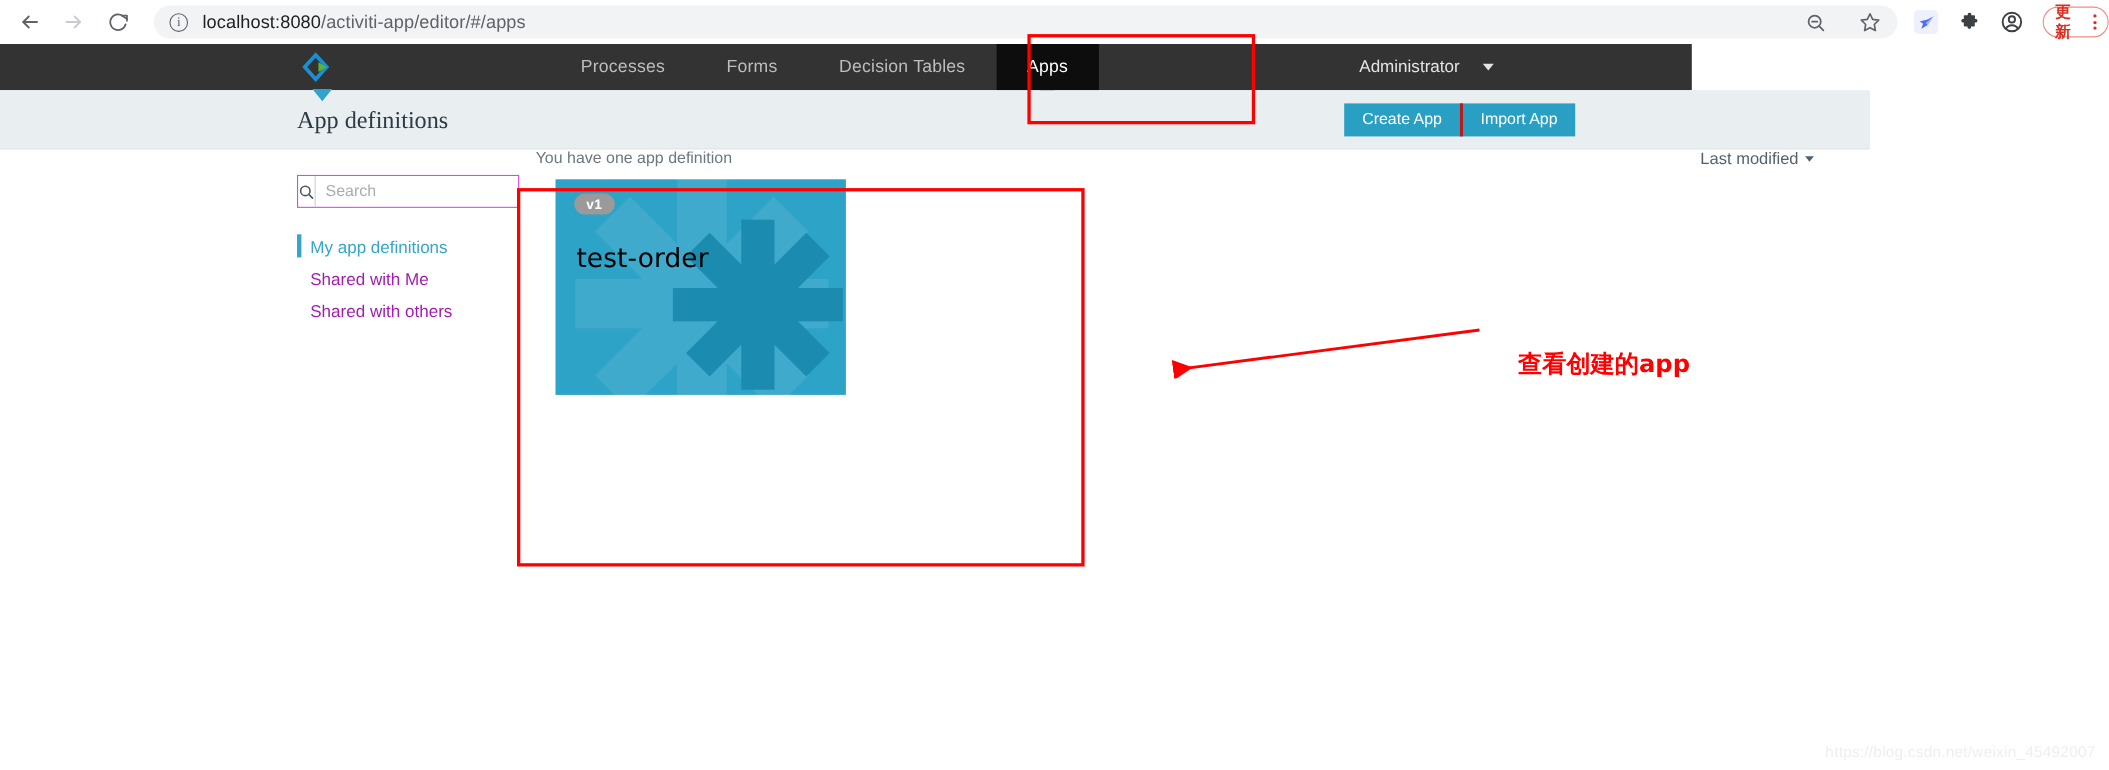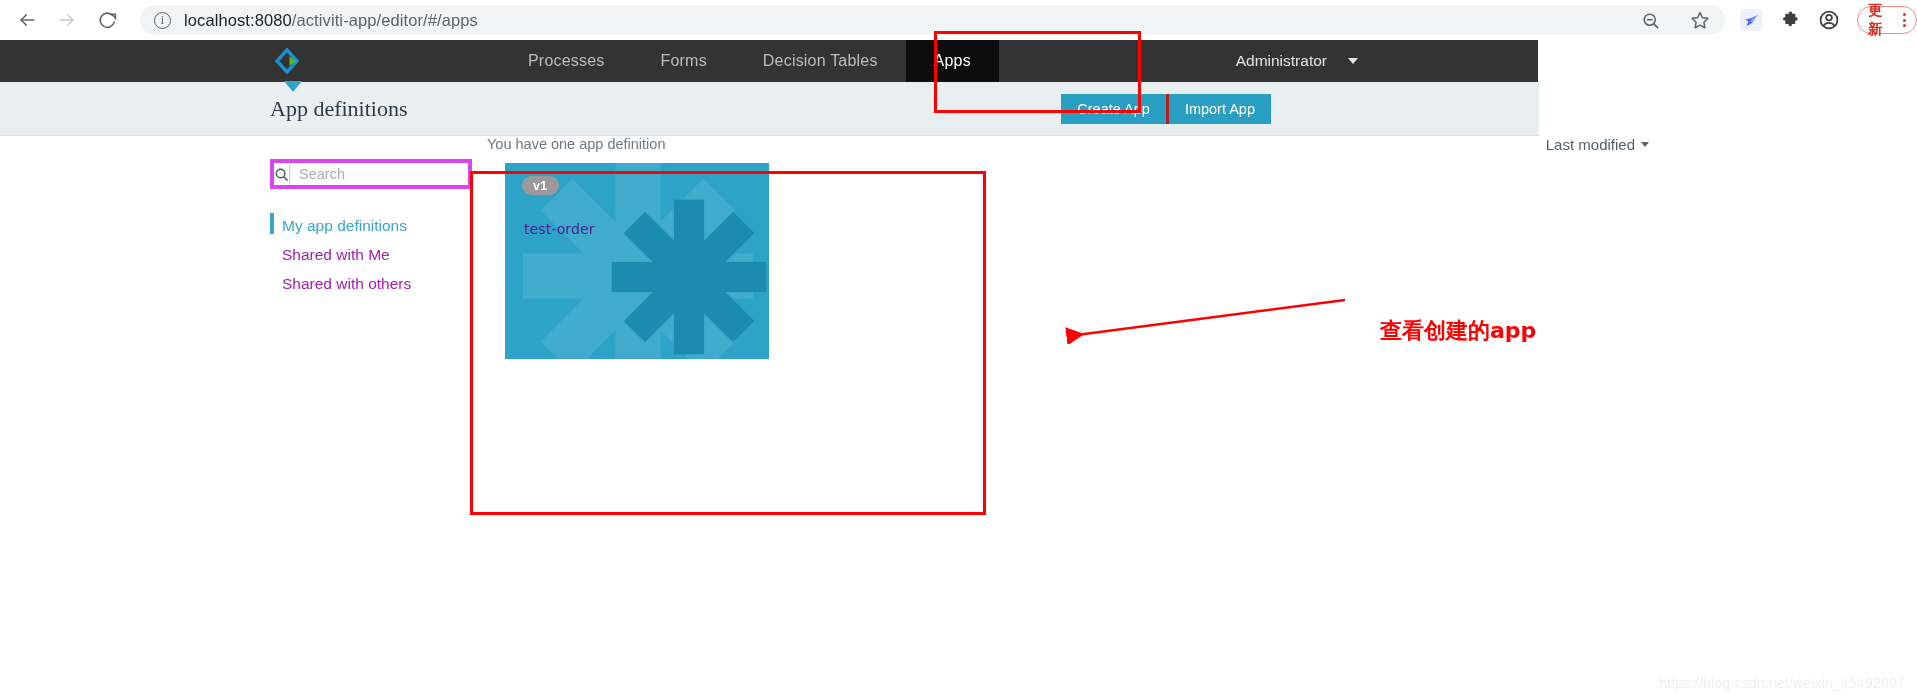--- a/index.html
+++ b/index.html
@@ -113,21 +113,21 @@
   }
   .chev {
     width: 0; height: 0;
     border-left: 5px solid transparent; border-right: 5px solid transparent;
     border-top: 6px solid currentColor;
   }
 
   
   .page-header {
     position: absolute; top: 82px; left: 0;
-    width: 1539px; height: 54px;
+    width: 1700px; height: 54px;
     background: #e9eef1;
     border-bottom: 1px solid #dbe0e4;
   }
   .header-caret {
     position: absolute; left: 284px; top: -1px;
     width: 0; height: 0;
     border-left: 9px solid transparent; border-right: 9px solid transparent;
     border-top: 11px solid #2fa2cf;
   }
   .page-title {
@@ -146,21 +146,21 @@
     display: flex; align-items: center;
   }
   .btn-primary + .btn-primary { border-left: 3px solid #b91c1c; }
 
   
   .content { position: absolute; top: 136px; left: 0; width: 1917px; height: 564px; background: #fff; }
 
   .side-panel { position: absolute; left: 270px; top: 23px; width: 200px; }
   .search-wrap {
     display: flex; align-items: stretch;
-    border: 4px solid #d946ef; background: #fff;
+    border: 1px solid #d946ef; background: #fff;
     height: 30px; width: 202px;
   }
   .search-ico {
     width: 32px; display: flex; align-items: center; justify-content: center;
     border-right: 1px solid #ccd1d5; color: #4d5a63;
   }
   .search-input {
     flex: 1; border: none; outline: none;
     padding: 0 9px; font-size: 14.5px; color: #333;
     font-family: "Liberation Sans", sans-serif; background: transparent;
@@ -203,21 +203,21 @@
   .card-burst.main { left: 100px; top: 30px; }
   .badge-v {
     position: absolute; left: 17px; top: 13px;
     background: #9a9a9a; color: #ffffff;
     font-size: 12.5px; font-weight: bold;
     border-radius: 11px; padding: 2.5px 11px;
     letter-spacing: .3px;
   }
   .card-title {
     position: absolute; left: 19px; top: 58px;
-    color: #4c1d95; font-size: 14px;
+    color: #000000; font-size: 24px;
     font-family: "DejaVu Sans", sans-serif;
     letter-spacing: .1px;
   }
 
   
   .anno-box {
     position: absolute; border: 3px solid #fe0000;
   }
   #anno-apps { left: 934px; top: 31px; width: 207px; height: 82px; }
   #anno-card { left: 470px; top: 171px; width: 516px; height: 344px; }

